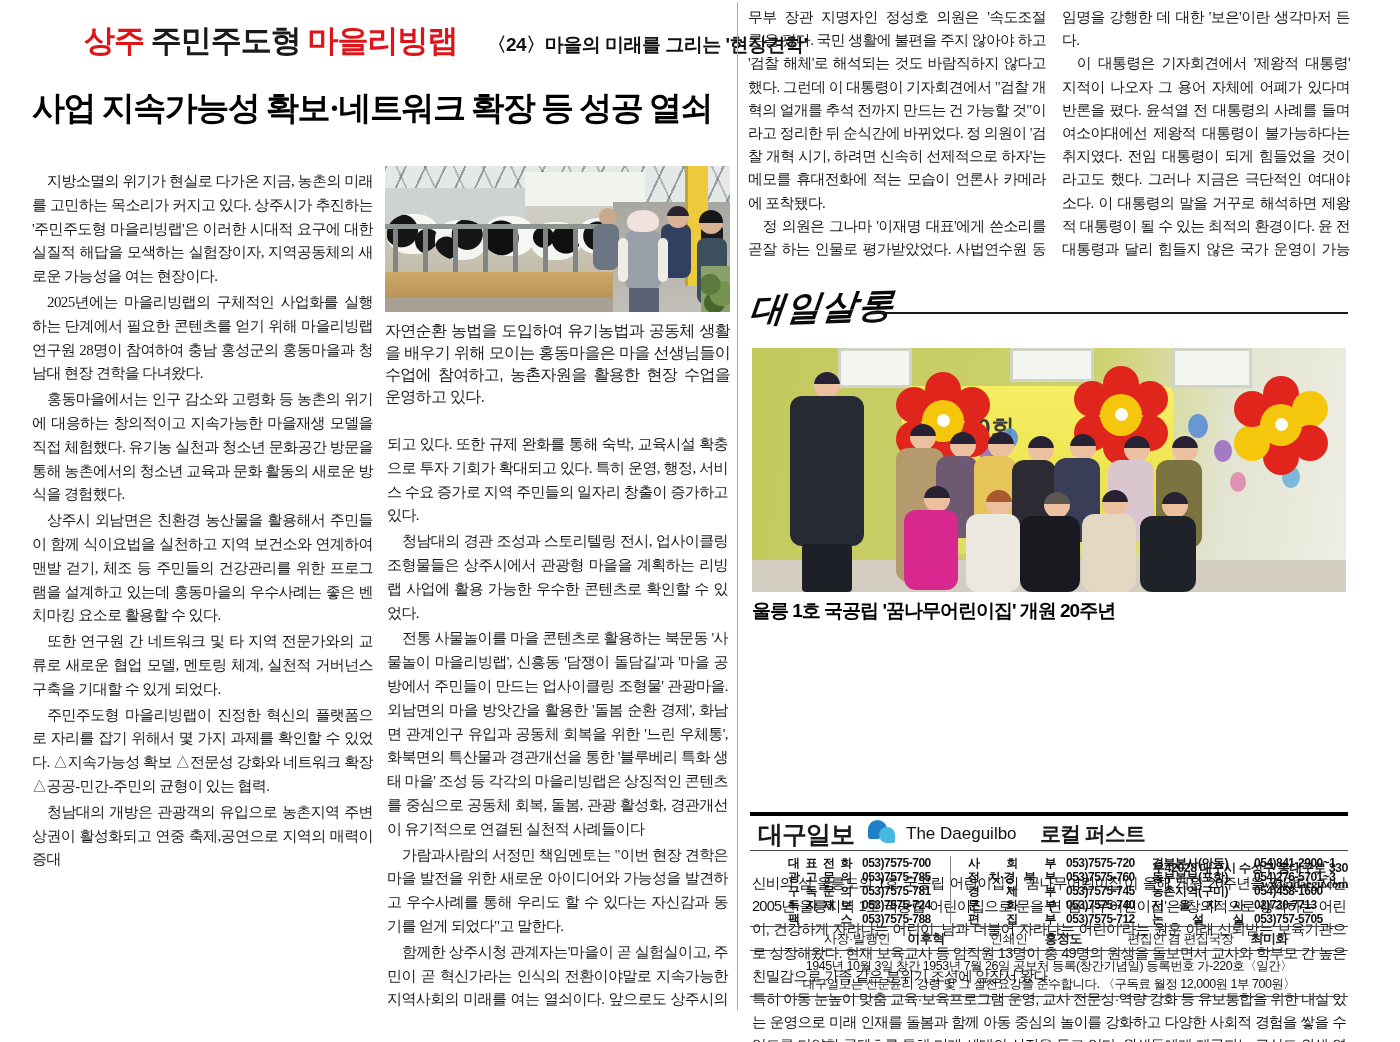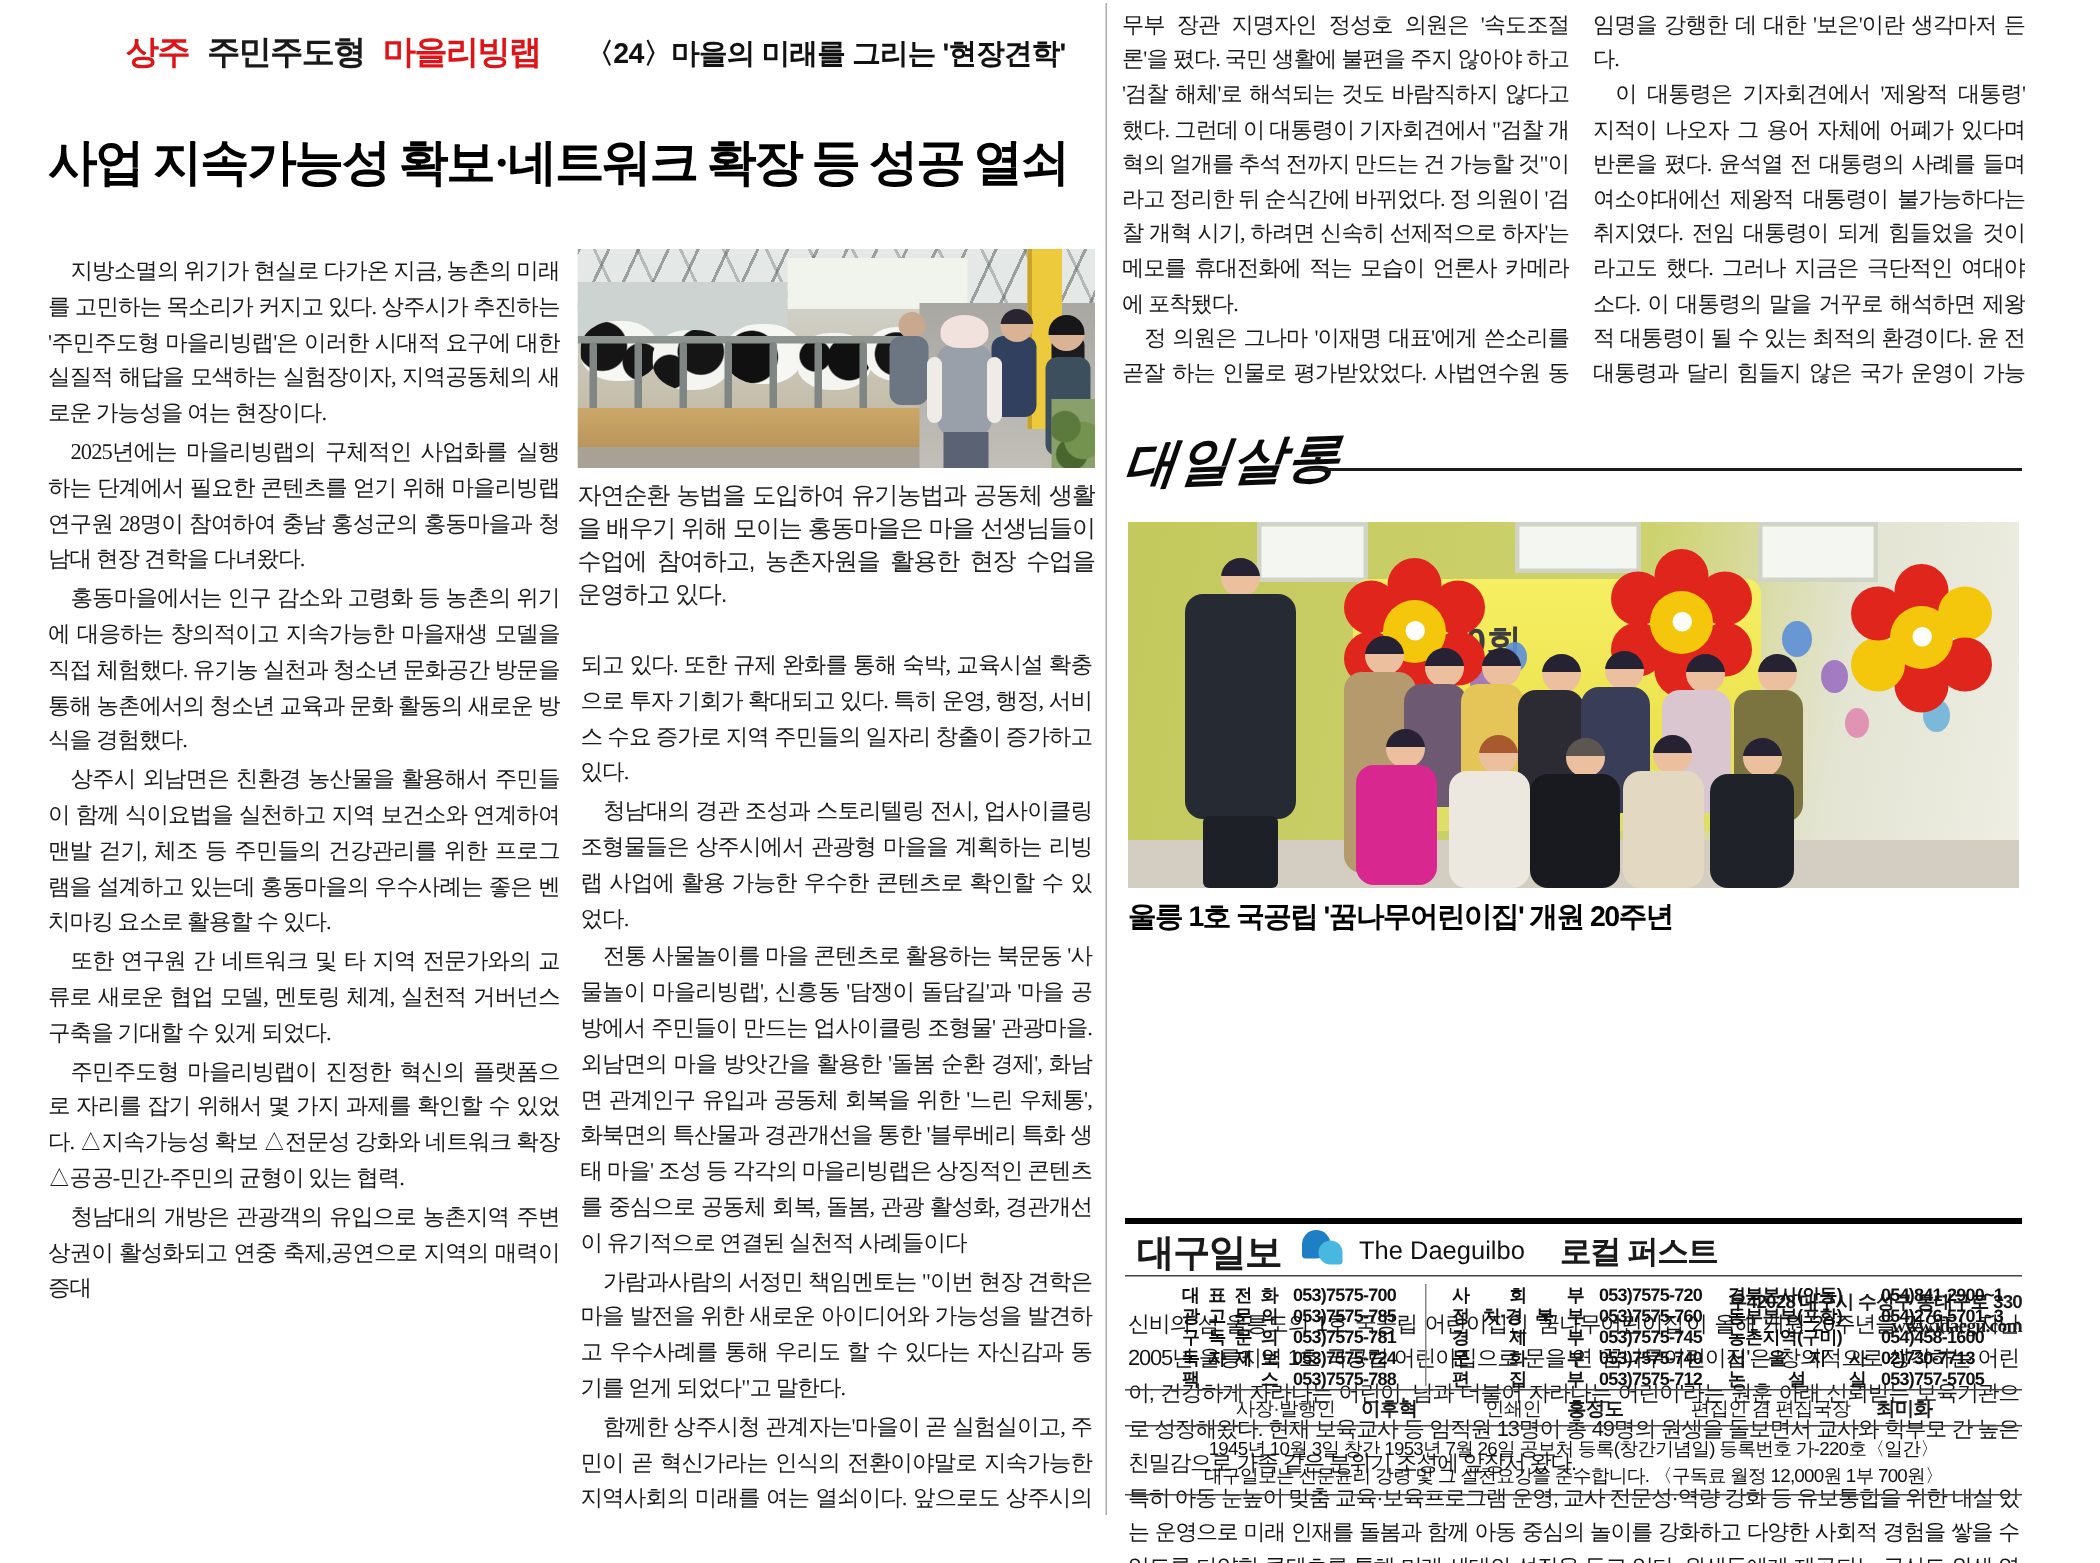--- a/index.html
+++ b/index.html
@@ -1,21 +1,21 @@
 <!DOCTYPE html>
 <html><head>
 <meta charset="utf-8">
 <style>
   html,body{margin:0;padding:0;}
   body{width:1400px;height:1042px;background:#fff;position:relative;overflow:hidden;
        font-family:"Liberation Serif",serif;color:#1a1a1a;}
   .abs{position:absolute;}
   
   .kicker-row{left:84px;top:20px;display:flex;align-items:baseline;gap:30px;white-space:nowrap;}
-  .kicker{font-family:Liberation Mono, monospace;font-weight:800;font-size:22px;letter-spacing:-1px;}
+  .kicker{font-family:Liberation Serif, serif;font-weight:800;font-size:31px;letter-spacing:-1px;}
   .kicker .red{color:#de1518;}
   .series{font-family:"Liberation Sans",sans-serif;font-weight:700;font-size:19px;color:#111;letter-spacing:-0.5px;}
   .headline{left:32px;top:86px;width:690px;font-size:33px;font-weight:700;letter-spacing:-1.5px;color:#000;white-space:nowrap;}
   .ncol{width:345px;font-size:15px;line-height:23.8px;text-align:justify;letter-spacing:-0.6px;overflow:hidden;}
   .ncol p{margin:2px;}
   .ncol p.ind{text-indent:1em;}
   .col1{left:30px;top:168px;height:844px;}
   .col2{left:385px;top:166px;height:846px;}
   .vdivider{left:737px;top:2px;width:1px;height:1008px;background:#aaa;}
   .caption{margin-top:8px;font-family:"Liberation Sans",sans-serif;font-size:16px;line-height:22px;

